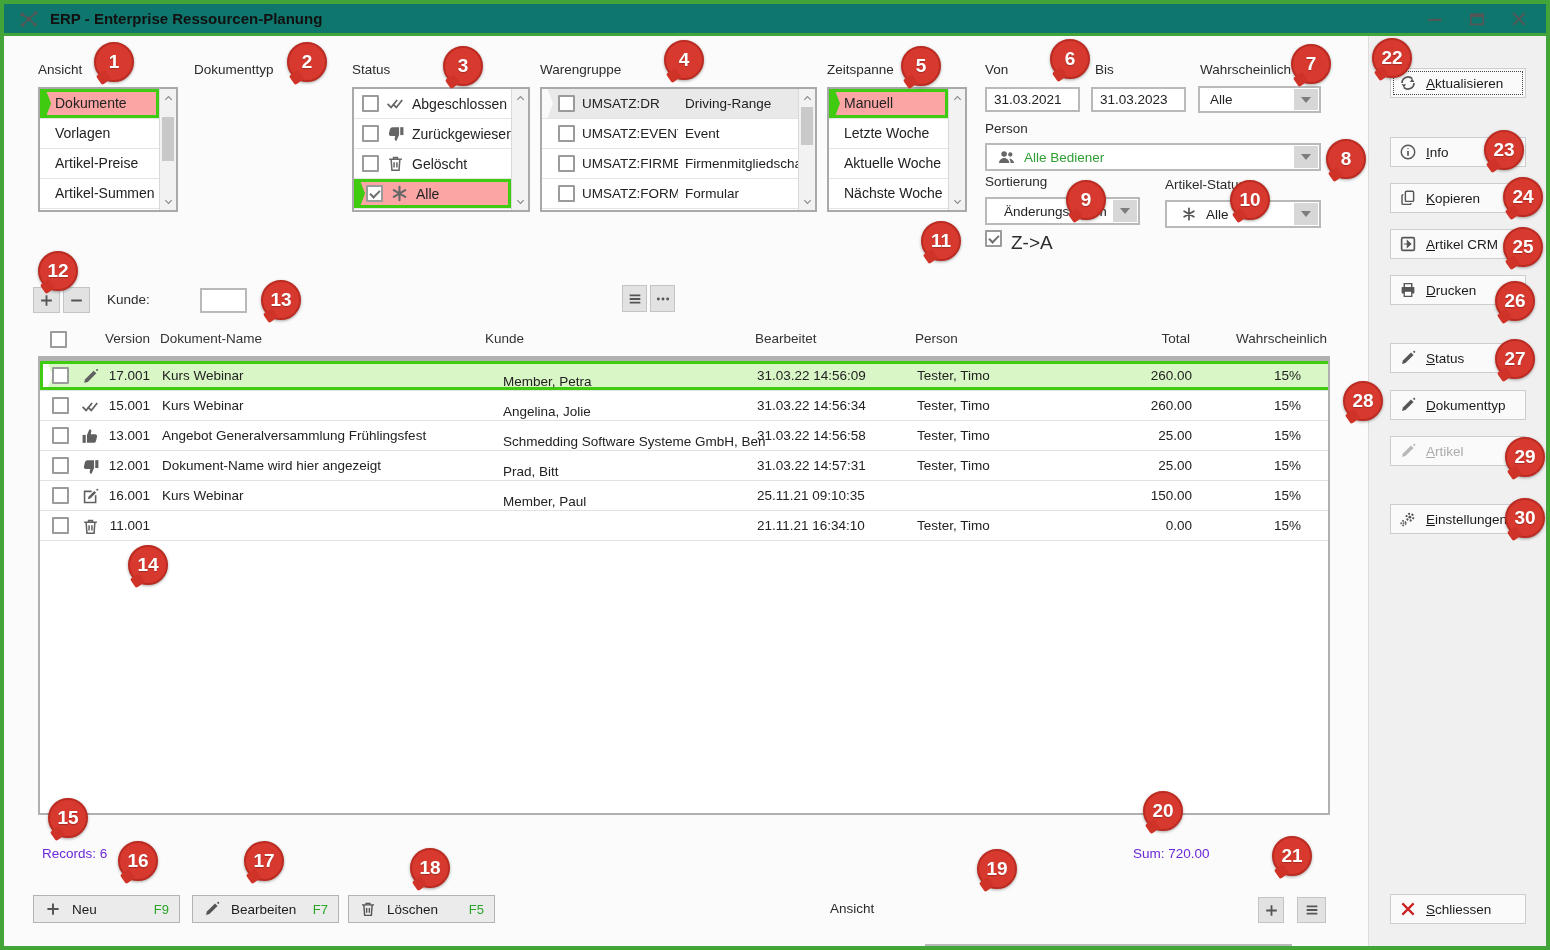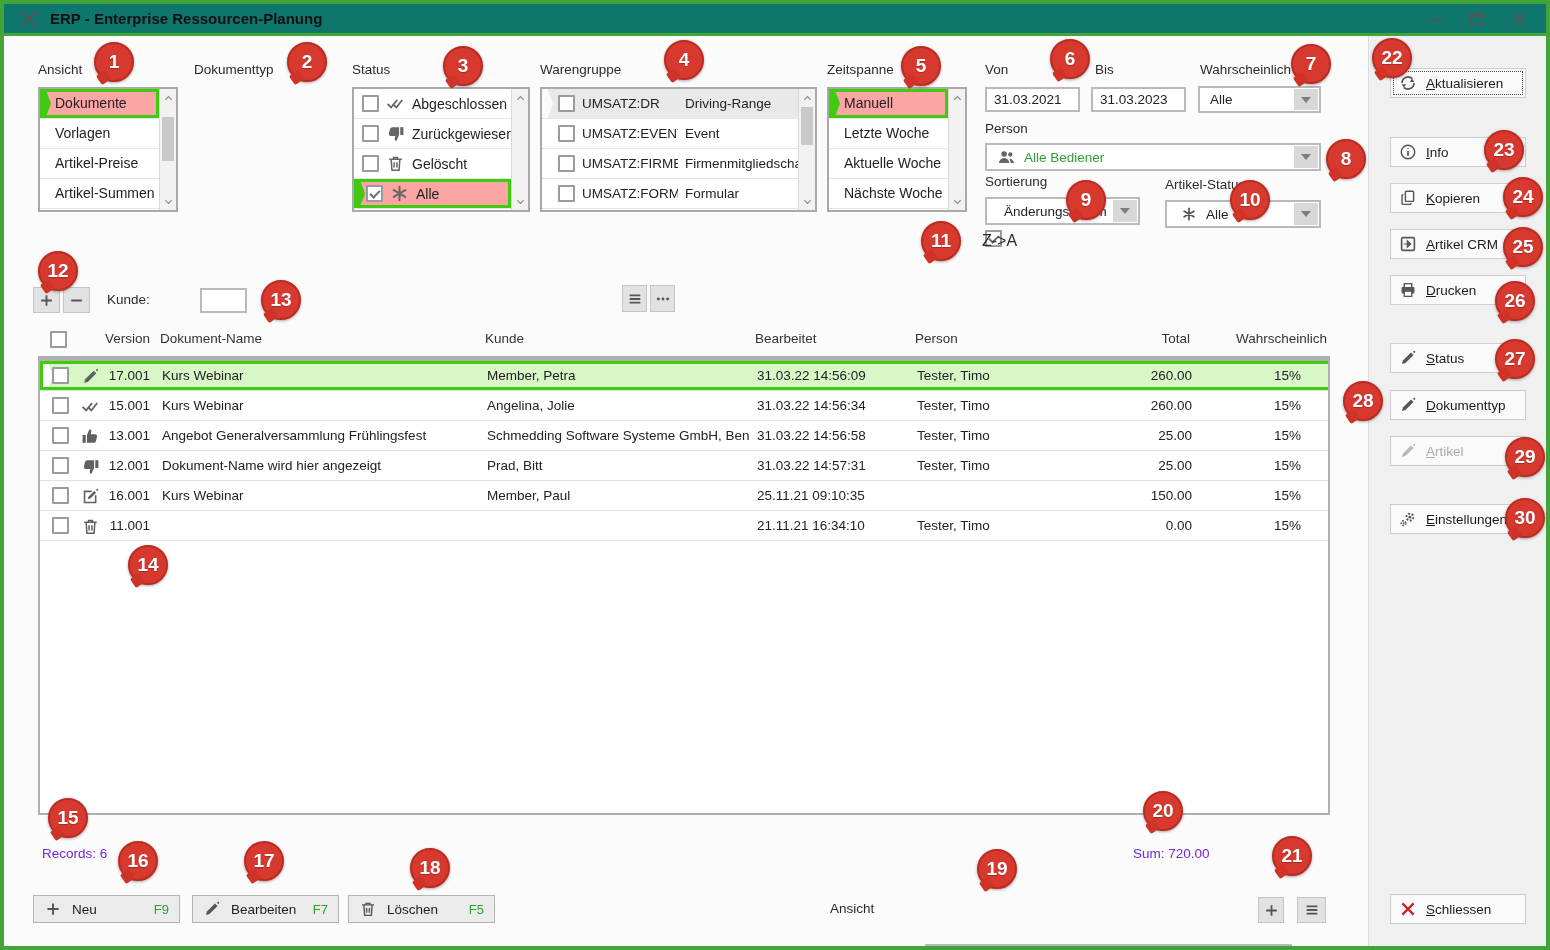--- a/index.html
+++ b/index.html
@@ -67,21 +67,21 @@
   .hdr{position:absolute;top:331px;font-size:13.5px;color:#333;white-space:nowrap;}
   .trow{position:relative;height:30px;border-bottom:1px solid #e2e2e2;font-size:13.5px;}
   .trow.sel{background:#d9f6c6;box-shadow:inset 0 3px 0 #3ecb10,inset 0 -3px 0 #3ecb10,inset 3px 0 0 #3ecb10;}
   .trow.sel::before{content:"";position:absolute;left:3px;top:3px;bottom:3px;width:10px;background:#fdfdfd;
       clip-path:polygon(0 0,50% 0,100% 50%,50% 100%,0 100%);}
   .c{position:absolute;top:0;line-height:30px;white-space:nowrap;overflow:hidden;color:#222;}
   .c-cb{left:12px;top:6px;line-height:normal;}
   .c-ic{left:41px;top:6px;color:#606060;}
   .c-ver{left:58px;width:52px;text-align:right;}
   .c-name{left:122px;width:320px;}
-  .c-kunde{left:447px;width:263px;}
+  .c-kunde{left:463px;width:263px;margin-top:6px;}
   .c-bearb{left:717px;width:152px;}
   .c-person{left:877px;width:168px;}
   .c-total{left:1050px;width:102px;text-align:right;}
   .c-wahr{left:1205px;width:85px;text-align:center;}
   
   .redtext{position:absolute;color:#6d28d9;font-size:13.5px;}
   .fbtn{position:absolute;top:895px;height:28px;background:#ebebeb;border:1px solid #b3b3b3;
         display:flex;align-items:center;gap:10px;padding:0 10px;font-size:13.5px;color:#1c1c1c;}
   .fbtn .key{margin-left:auto;color:#2aa52a;font-size:13px;}
   .fbtn .ficon{color:#555;}
@@ -411,21 +411,21 @@
     <svg class="ic" width="16" height="16" style="color:#555">
         <use href="#i-asterisk"></use>
       </svg>
     <span>Alle</span>
     <span class="ddbtn">
         <span class="tri"></span>
       </span>
   </div>
 
   <span class="cb checked" style="position:absolute;left:985px;top:230px"></span>
-  <span class="label" style="left:982px;top:232px;font-size:16px">Z-&gt;A</span>
+  <span class="label" style="left:1011px;top:232px;font-size:19px">Z-&gt;A</span>
 
   <span class="cbtn" style="left:33px;top:287px;width:27px;height:26px">
       <svg class="ic" width="17" height="17">
         <use href="#i-plus"></use>
       </svg>
     </span>
   <span class="cbtn" style="left:63px;top:287px;width:27px;height:26px">
       <svg class="ic" width="17" height="17">
         <use href="#i-minus"></use>
       </svg>

